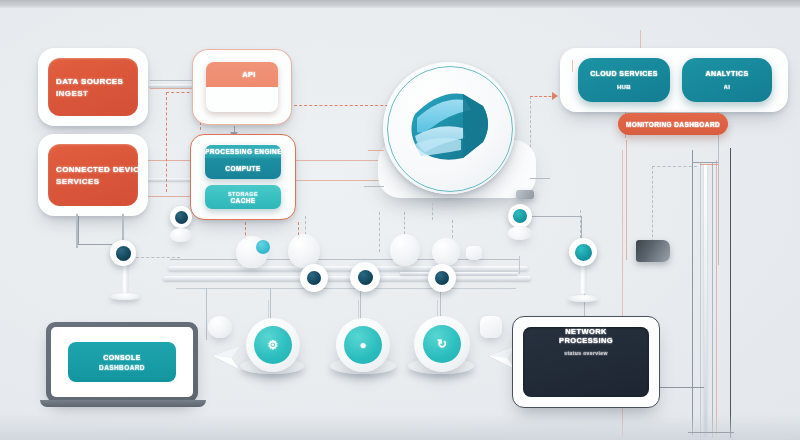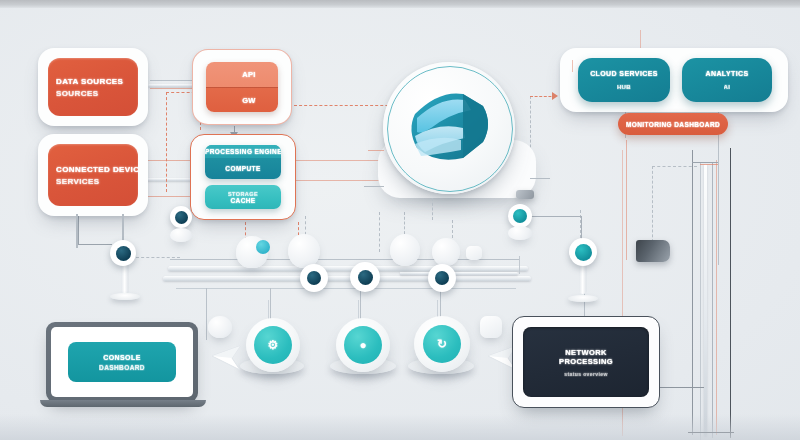--- a/index.html
+++ b/index.html
@@ -102,21 +102,21 @@
     background:linear-gradient(180deg,#1fa5ae,#13959f);
     display:flex;flex-direction:column;align-items:center;justify-content:center;}
   .lap-inner .t{font-size:7px;}
   .lap-inner .t.s{font-size:6.5px;margin-top:3px;opacity:.9;}
 
   .tablet{position:absolute;border-radius:12px;background:#fdfdfe;
     box-shadow:0 10px 18px -6px rgba(70,80,92,.42);
     border:1.5px solid #49515b;padding:10px;box-sizing:border-box;}
   .tab-screen{width:100%;height:100%;border-radius:8px;
     background:linear-gradient(165deg,#27313f,#1d2531);
-    display:flex;flex-direction:column;align-items:center;justify-content:center;
+    display:flex;flex-direction:column;align-items:center;
     box-shadow:inset 0 1px 3px rgba(0,0,0,.45);}
   .tab-screen .t{font-size:7.5px;}
   .tab-screen .t.s{font-size:5px;margin-top:5px;opacity:.72;}
 
   
   .stand{position:absolute;}
   .stand .pole{position:absolute;left:50%;transform:translateX(-50%);
     width:7px;background:linear-gradient(90deg,#e6eaee,#ffffff 45%,#dde2e7);border-radius:3px;}
   .stand .base{position:absolute;left:50%;transform:translateX(-50%);bottom:0;
     width:30px;height:7px;border-radius:50%;
@@ -249,41 +249,38 @@
   <div class="ln v" style="left:581px;top:216px;height:44px;background:#a9b1ba;"></div>
 
   <div class="ln h" style="left:656px;top:387px;width:48px;background:#8e969f;"></div>
   <div class="ln h" style="left:688px;top:432px;width:46px;background:#4d545c;"></div>
 
   <div class="ln dash" style="left:380px;top:212px;width:40px;transform:rotate(90deg);transform-origin:left top;"></div>
 
   <div class="shadowcard ocard-outer" style="left:38px;top:48px;width:110px;height:78px;">
     <div class="ocard-inner">
       <div class="blurtext l1">DATA SOURCES</div>
-      <div class="blurtext l2">SOURCES</div>
+      <div class="blurtext l2">INGEST</div>
     </div>
   </div>
 
   <div class="shadowcard ocard-outer" style="left:38px;top:134px;width:110px;height:82px;">
     <div class="ocard-inner">
       <div class="blurtext l1">CONNECTED DEVICES</div>
       <div class="blurtext l2">SERVICES</div>
     </div>
   </div>
 
   <div class="ln v" style="left:76px;top:214px;height:34px;background:#b4bcc4;width:2px;"></div>
   <div class="ln v" style="left:122px;top:214px;height:34px;background:#b4bcc4;width:2px;"></div>
 
   <div class="shadowcard mod-frame" style="left:192px;top:49px;width:98px;height:74px;">
     <div class="mod-body">
       <div class="mod-top">
         <span class="blurtext t">API</span>
-      </div>
-      <div class="mod-bot">
-        <span class="blurtext t">GW</span>
       </div>
     </div>
   </div>
 
   <div class="shadowcard teal-frame" style="left:190px;top:134px;width:104px;height:84px;">
     <div class="tealbox dark" style="left:14px;top:10px;width:76px;height:34px;">
       <div class="hdr">
         <span class="blurtext t">PROCESSING ENGINE</span>
       </div>
       <div class="bdy">

